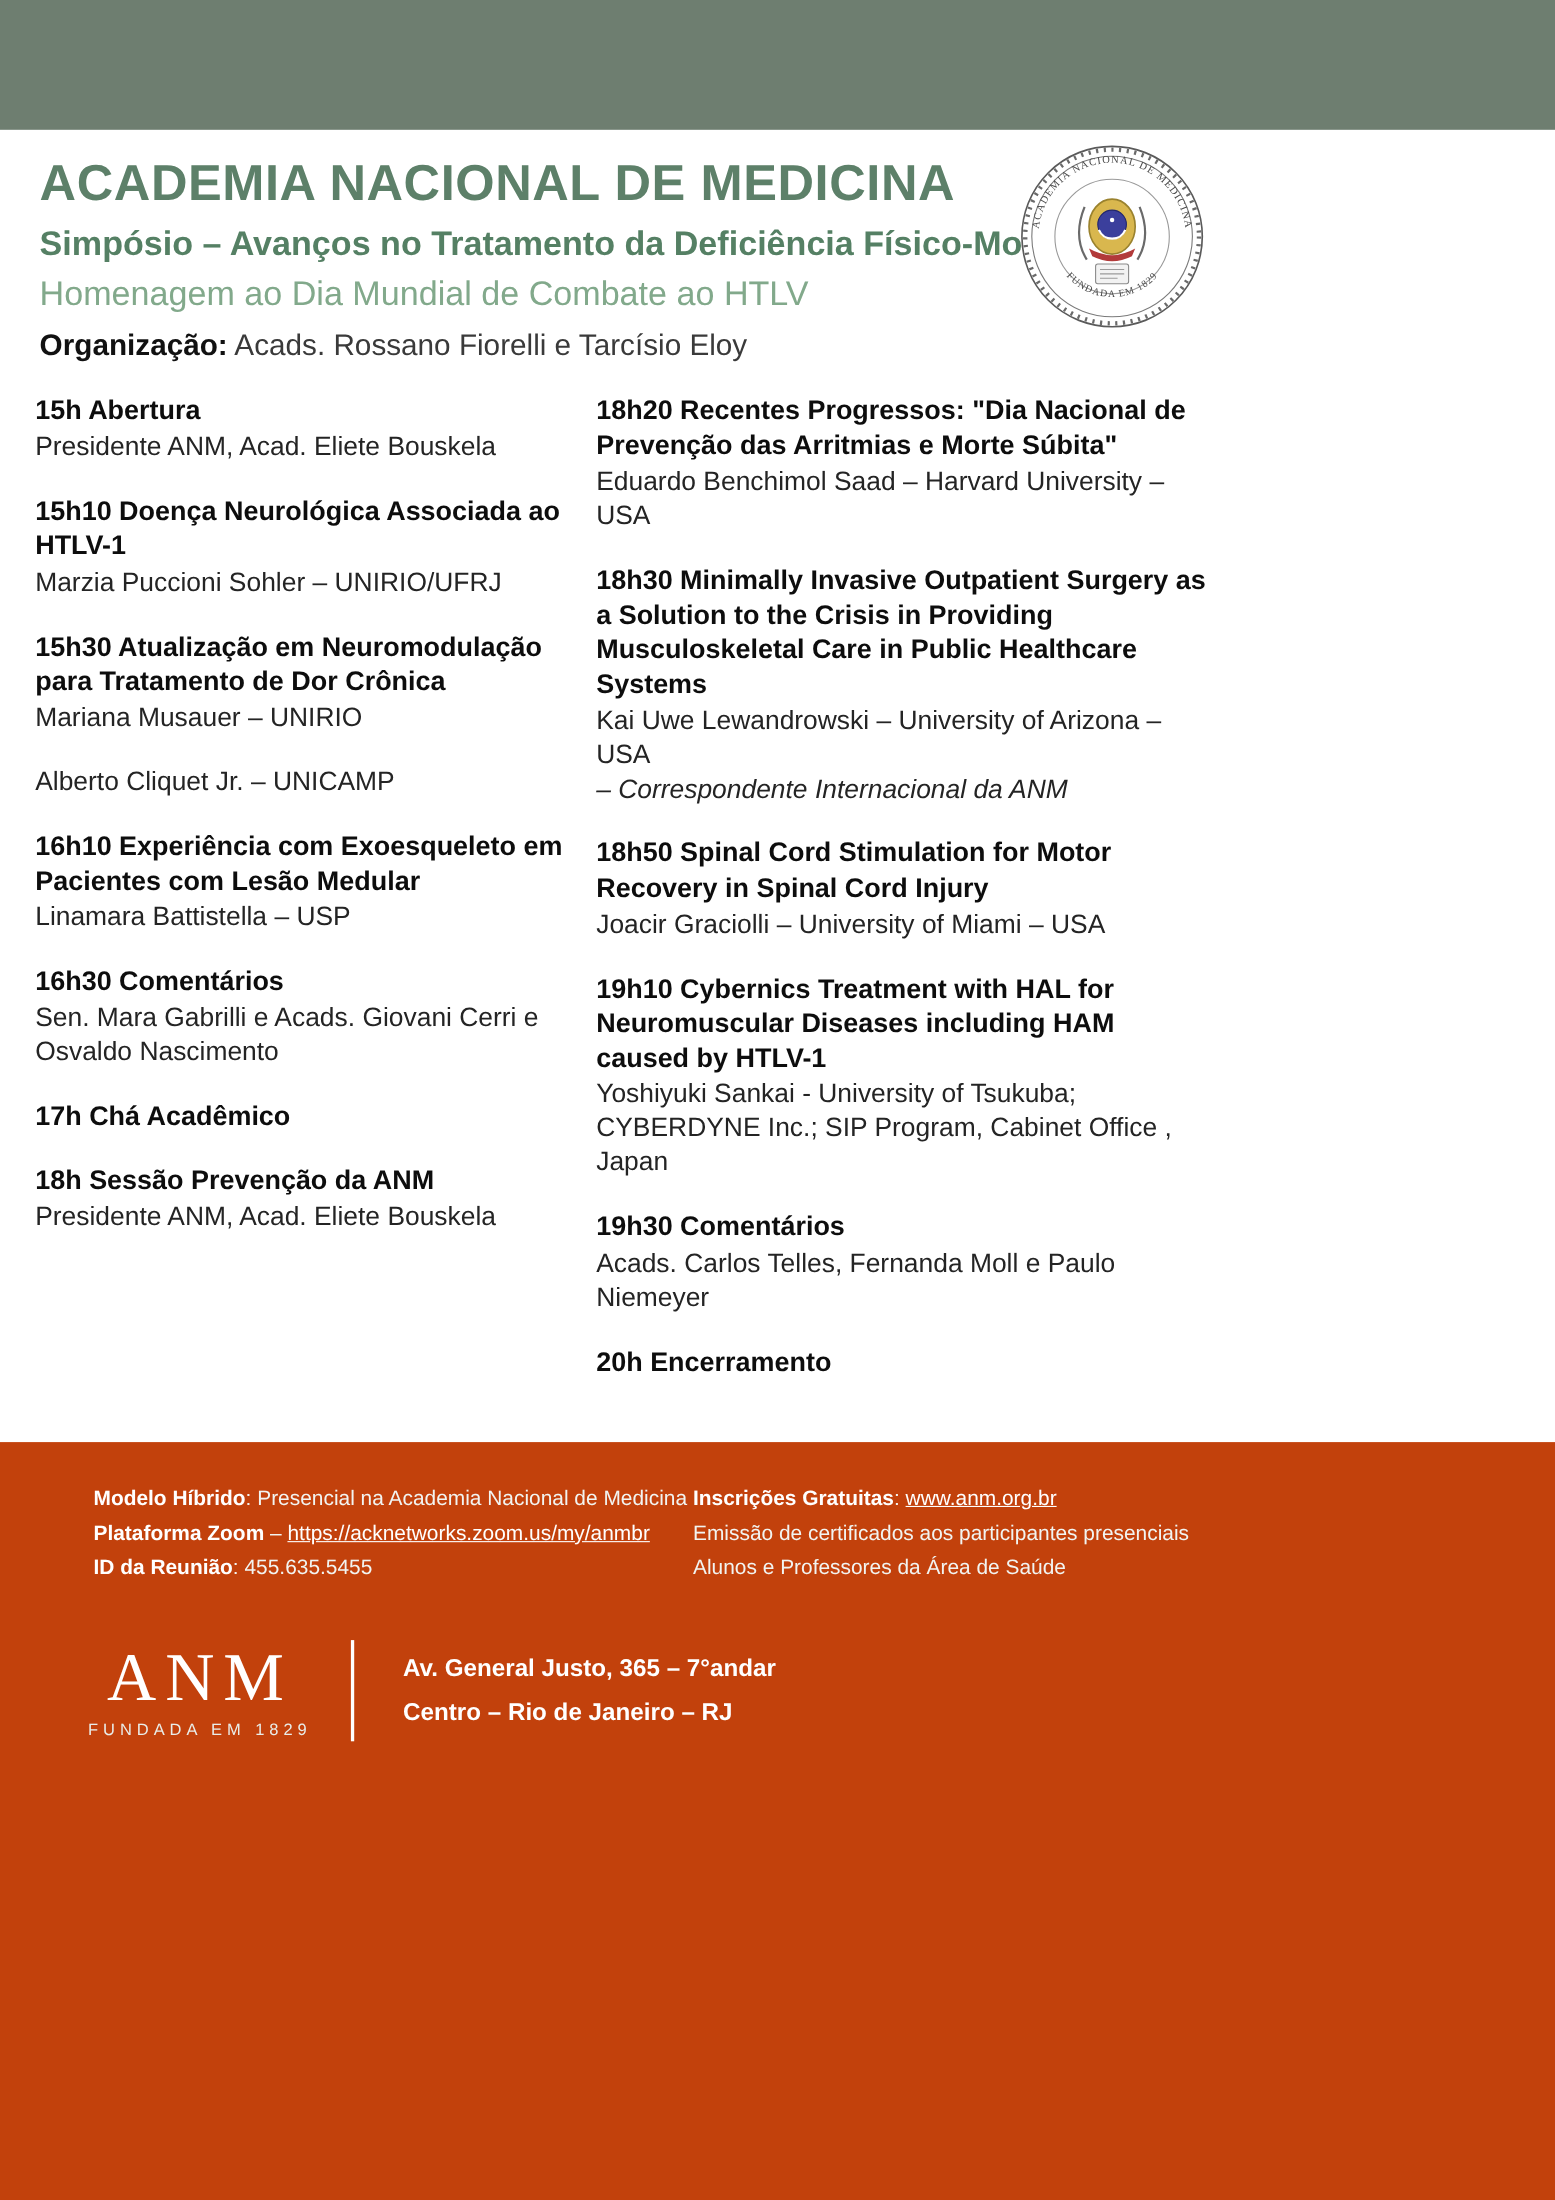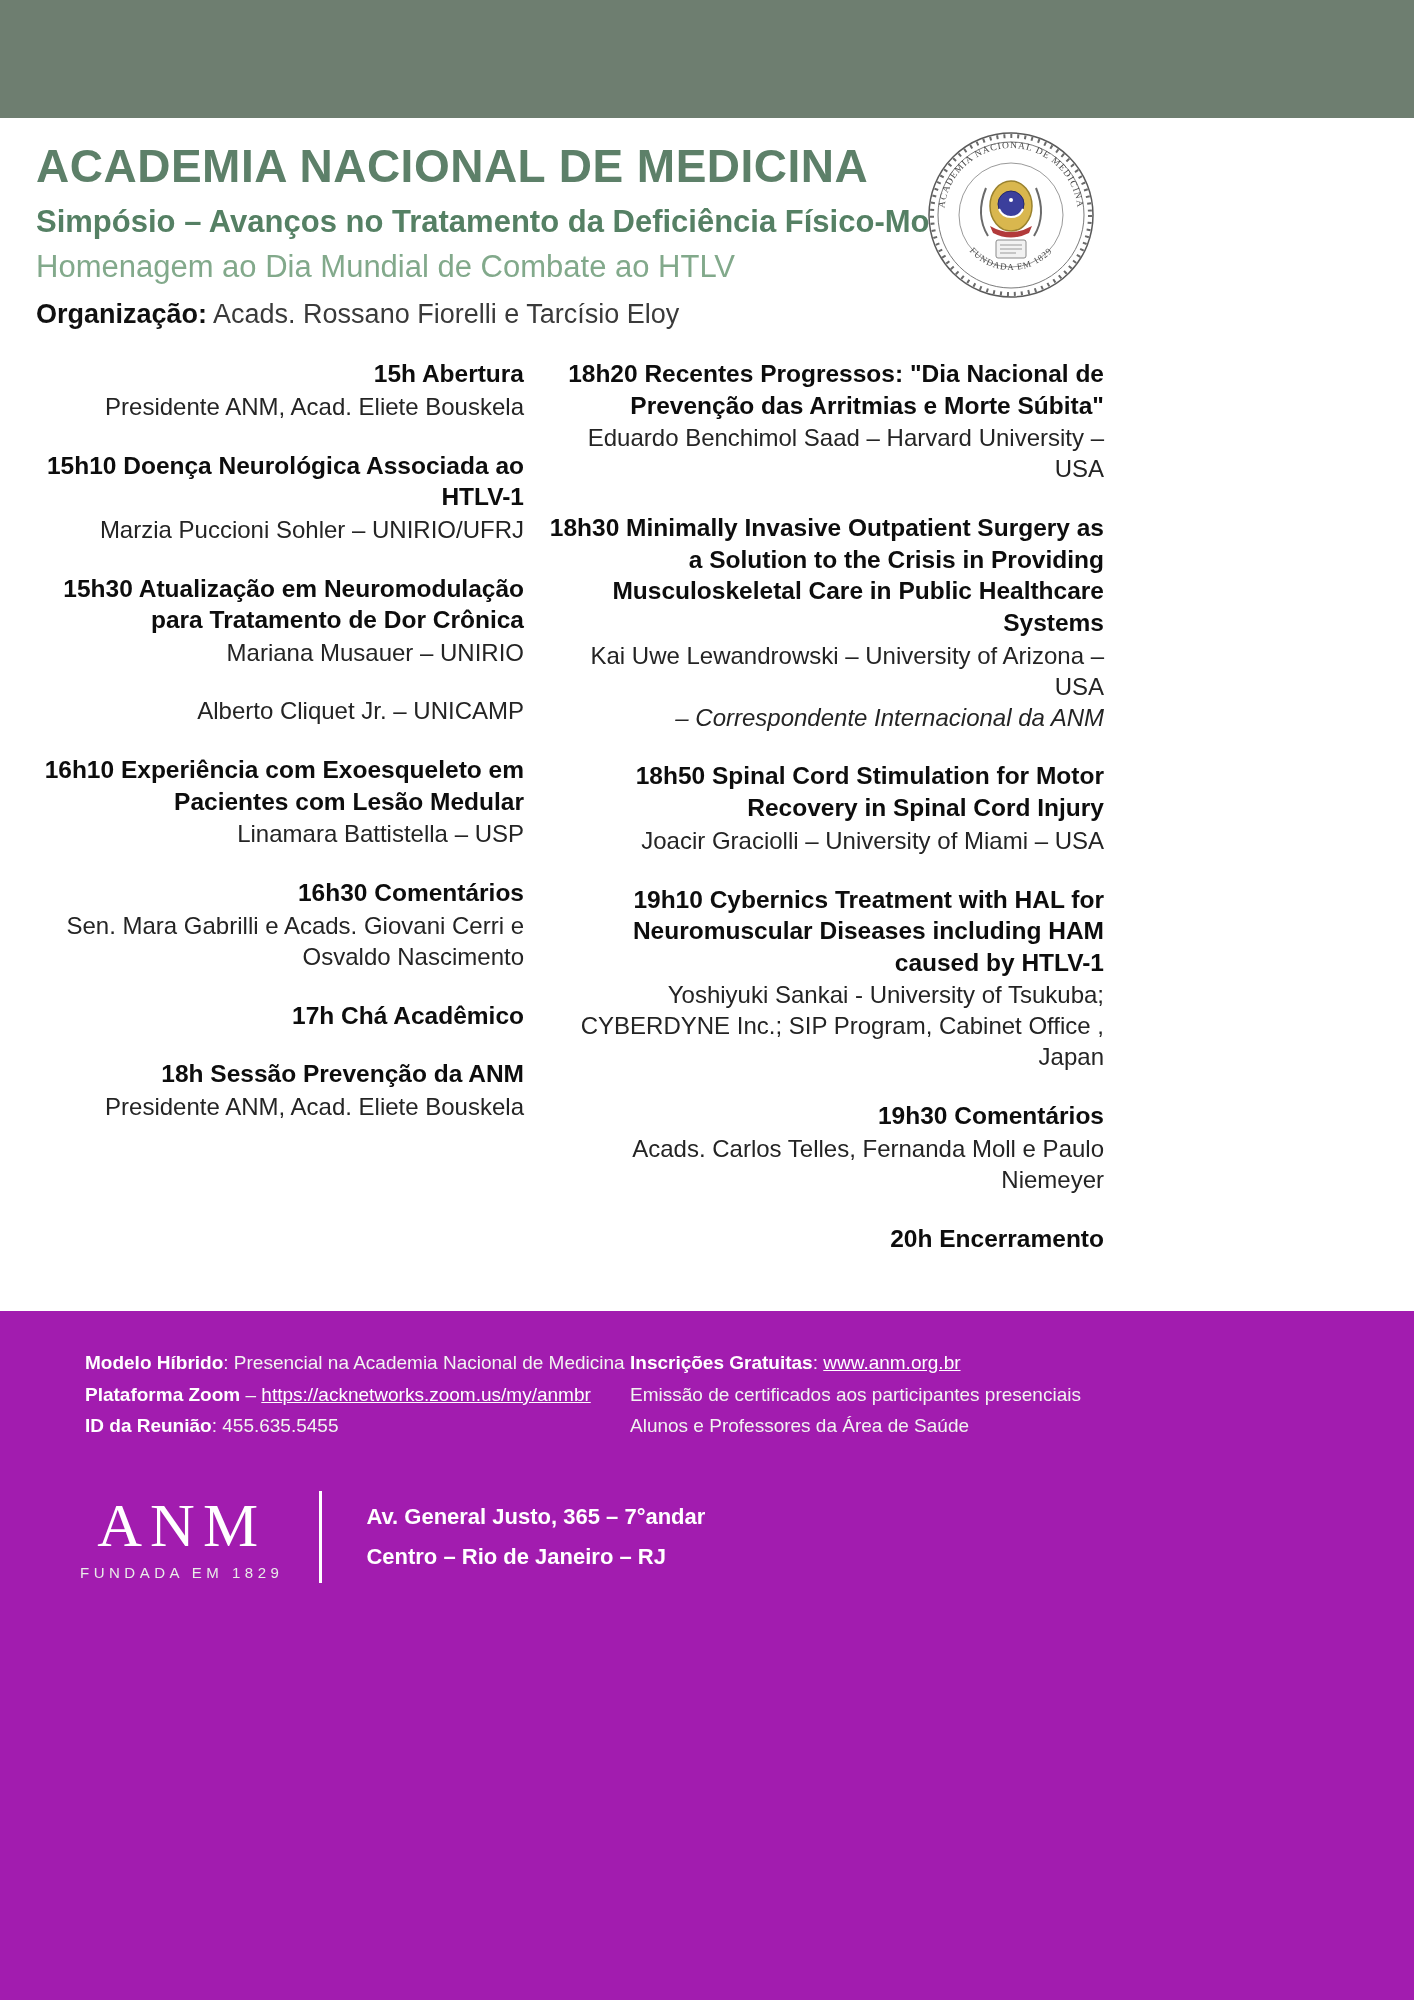--- a/index.html
+++ b/index.html
@@ -35,37 +35,36 @@
   .org-line { font-size: 27px; line-height: 1.25; }
   .org-label { font-weight: 700; color: #111111; }
   .org-text { font-weight: 400; color: #3a3a3a; }
 
   .seal { position: absolute; top: 12px; left: 926px; width: 170px; height: 170px; }
 
   .schedule {
     flex: 0 0 auto;
     display: flex; gap: 18px;
     padding: 26px 0 0 32px;
-    text-align: right;
   }
   .col-left  { width: 492px; }
   .col-right { width: 562px; }
   .item { margin-bottom: 27px; }
   .item-title {
     margin: 0; font-size: 24.5px; font-weight: 700;
     line-height: 1.29; color: #0d0d0d;
   }
   .item-speaker {
     margin: 2px 0 0 0; font-size: 24px; font-weight: 400;
     line-height: 1.29; color: #242424;
   }
   .note { font-style: italic; display: block; }
 
   .footer {
-    flex: 1 1 auto; background: #a21caf; color: #ffffff;
+    flex: 1 1 auto; background: #c2410c; color: #ffffff;
     margin-top: 30px; padding-top: 36px;
   }
   .footer-info { display: flex; padding-left: 85px; }
   .info-left { width: 545px; }
   .info-row { font-size: 19px; line-height: 1.65; color: #f2f4f1; }
   .b { font-weight: 700; color: #ffffff; }
   .link { text-decoration: underline; color: #ffffff; cursor: pointer; }
 
   .footer-brand { display: flex; align-items: center; margin-top: 50px; padding-left: 80px; }
   .brand-logo { text-align: center; }

